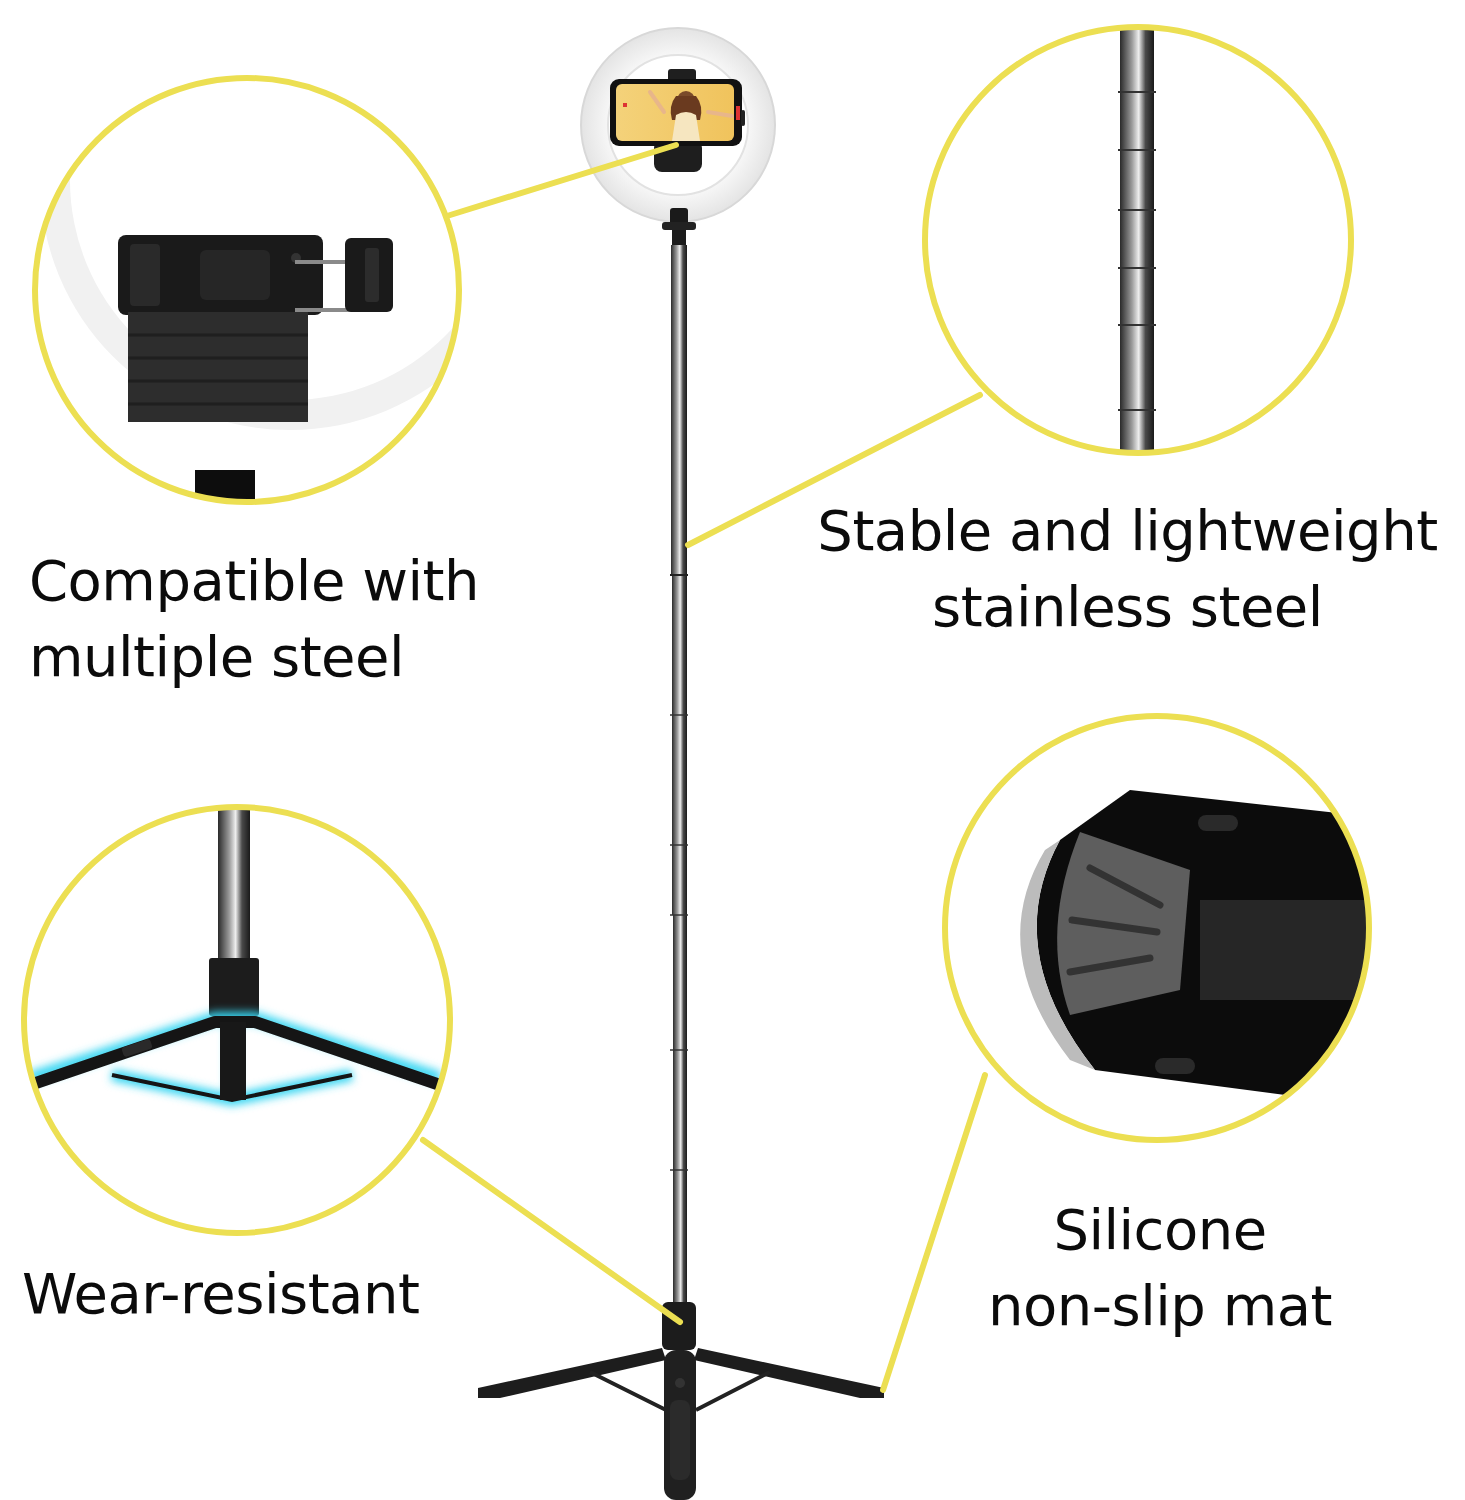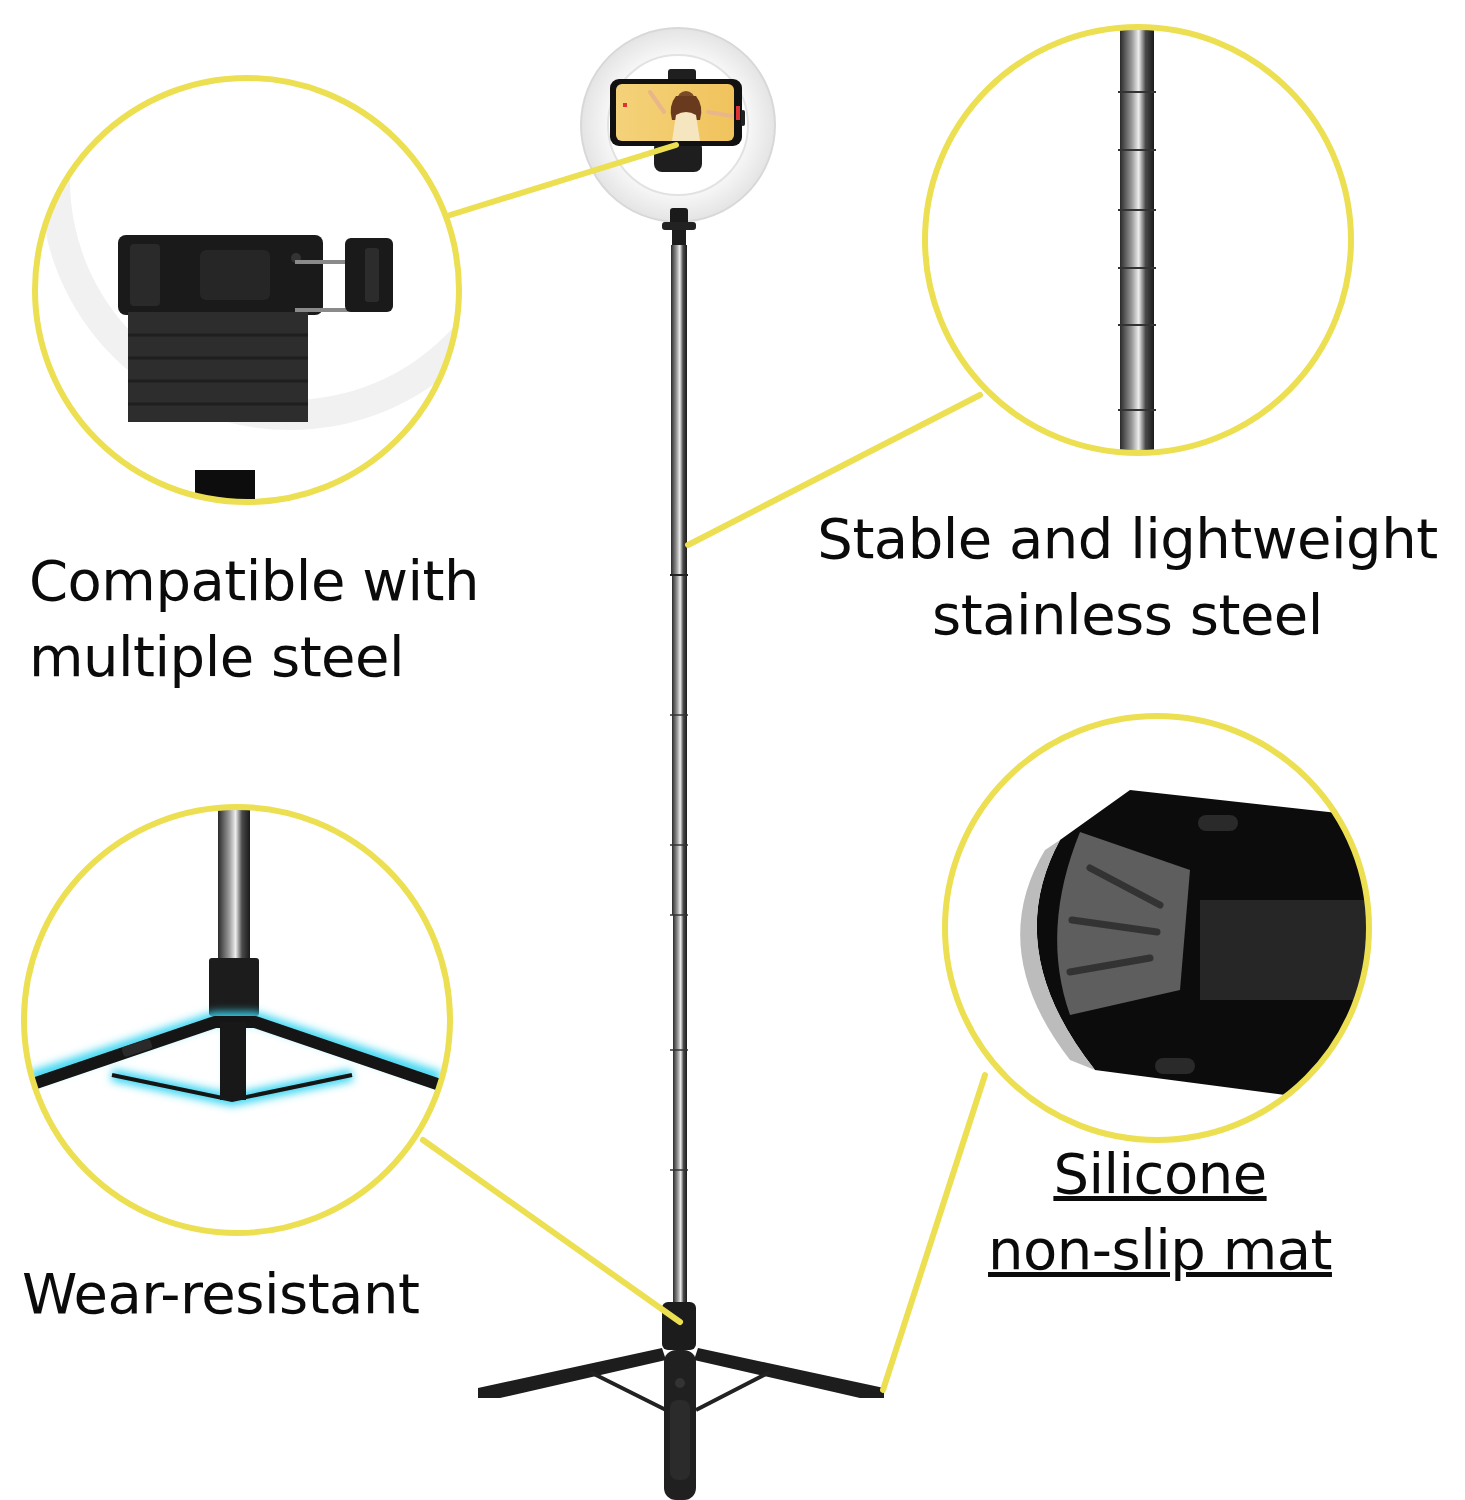--- a/index.html
+++ b/index.html
@@ -1,20 +1,20 @@
 <!DOCTYPE html>
 <html><head>
 <meta charset="utf-8">
 <style>
   html, body { margin:0; padding:0; background:#ffffff; }
   body { width:1465px; height:1500px; position:relative; overflow:hidden; font-family:"DejaVu Sans", sans-serif; color:#000; }
   .layer { position:absolute; left:0; top:0; }
   .label { position:absolute; font-size:56px; line-height:76px; color:#0b0b0b; letter-spacing:-0.5px; white-space:nowrap; }
   .label span { display:block; }
-  .center { text-align:center;margin-top:8px; }
+  .center { text-align:center; }
 </style>
 </head>
 <body>
 
 <svg class="layer" width="1465" height="1500" viewBox="0 0 1465 1500">
   <defs>
     <linearGradient id="steel" x1="0" x2="1" y1="0" y2="0">
       <stop offset="0" stop-color="#2a2a2a"></stop>
       <stop offset="0.35" stop-color="#9a9a9a"></stop>
       <stop offset="0.55" stop-color="#eeeeee"></stop>
@@ -181,16 +181,16 @@
 
 <div class="label center" style="left:790px; top:493px; width:675px;">
   <span>Stable and lightweight</span>
   <span>stainless steel</span>
 </div>
 
 <div class="label" style="left:22px; top:1256px;text-align:center;">
   <span>Wear-resistant</span>
 </div>
 
-<div class="label center" style="left:960px; top:1128px; width:400px;text-decoration:underline;">
+<div class="label center" style="left:960px; top:1192px; width:400px;">
   <span>Silicone</span>
   <span>non-slip mat</span>
 </div>
 
 </body></html>

